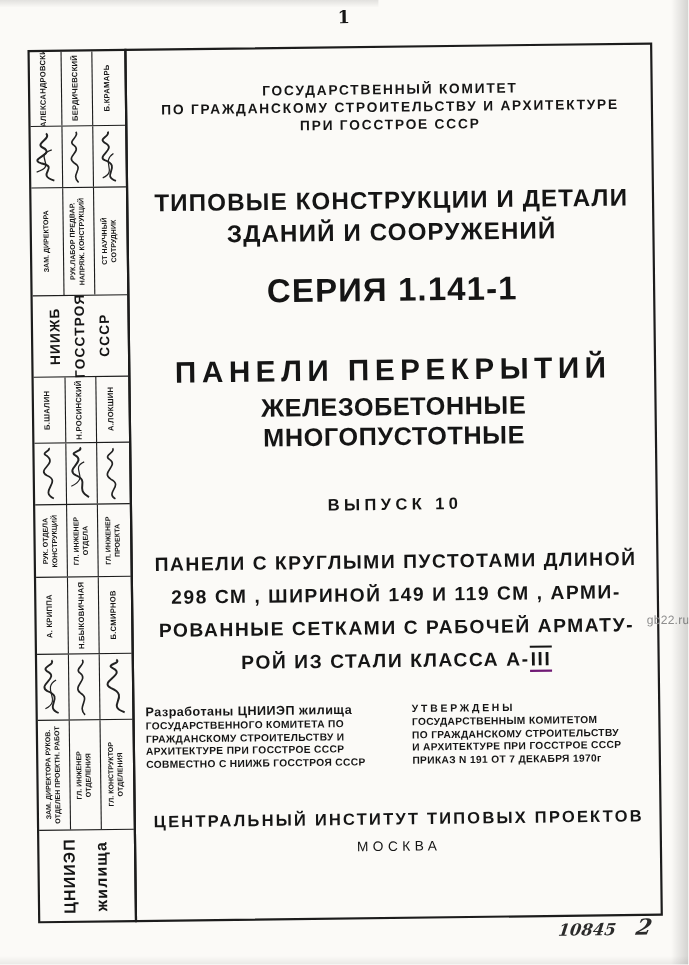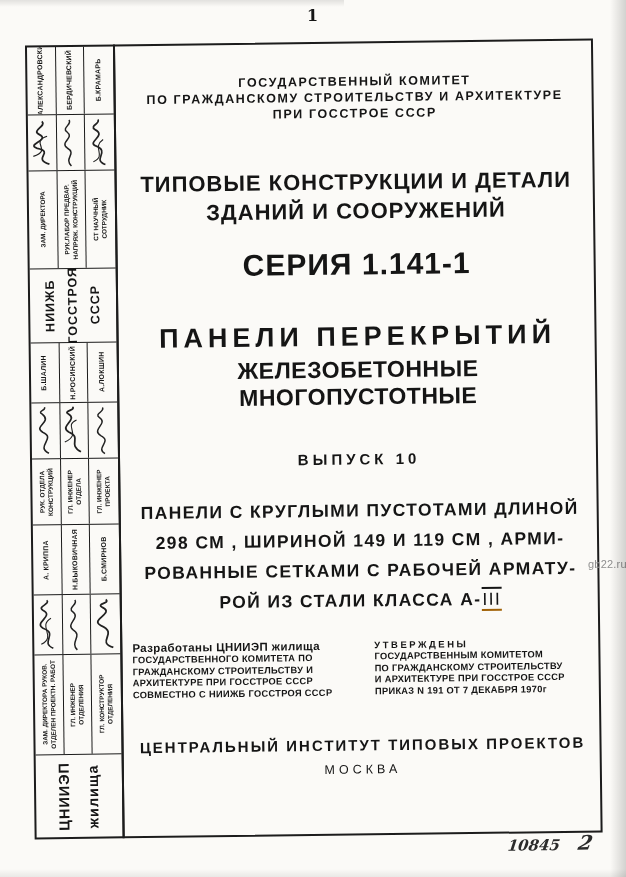--- a/index.html
+++ b/index.html
@@ -48,22 +48,22 @@
 
   
   .main{position:absolute;left:120px;top:42px;width:478px;text-align:center;}
   .committee{margin-top:32px;font-size:12.5px;font-weight:700;letter-spacing:1.6px;line-height:16px;}
   .main-title{margin-top:46px;font-size:22px;font-weight:800;letter-spacing:1px;line-height:29px;}
   .series{margin-top:22px;font-size:30px;font-weight:800;letter-spacing:1px;}
   .subject1{margin-top:40px;font-size:27px;font-weight:800;letter-spacing:5px;}
   .subject2{margin-top:4px;font-size:23px;font-weight:800;letter-spacing:0.5px;}
   .issue{margin-top:40px;font-size:15px;font-weight:800;letter-spacing:4px;}
   .descr{margin-top:28px;font-size:17.5px;font-weight:700;letter-spacing:1.4px;line-height:30px;}
-  .steel-class{border-top:2px solid #151515;border-bottom:2px solid #a16207;
-    padding:0 1px;font-weight:400;}
+  .steel-class{border-top:2px solid #151515;border-bottom:2px solid #701a75;
+    padding:0 1px;font-weight:700;}
   .cols{position:relative;margin-top:24px;height:75px;text-align:left;}
   .col-left{position:absolute;left:10px;top:0;width:225px;}
   .col-right{position:absolute;left:252px;top:0;width:226px;}
   .col-line1-left{font-size:11.5px;font-weight:700;letter-spacing:0.4px;}
   .col-line1-right{font-size:9.5px;font-weight:700;letter-spacing:2.5px;}
   .col-rest{font-size:9.3px;font-weight:700;letter-spacing:0.3px;line-height:11.6px;white-space:pre-line;margin-top:1px;}
   .publisher{margin-top:22px;font-size:15px;font-weight:800;letter-spacing:2px;}
   .city{margin-top:9px;font-size:12.5px;font-weight:400;letter-spacing:4px;font-family:"Liberation Sans", sans-serif;}
 
   

